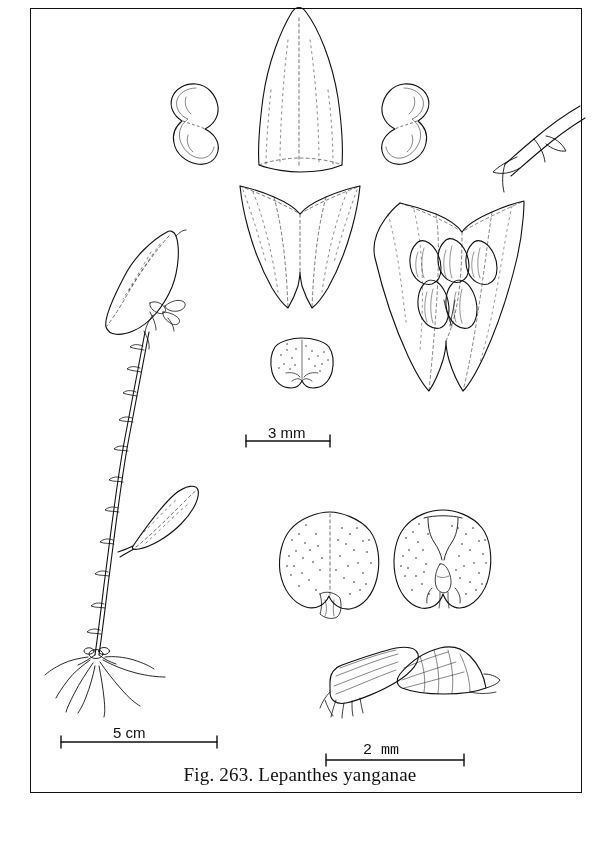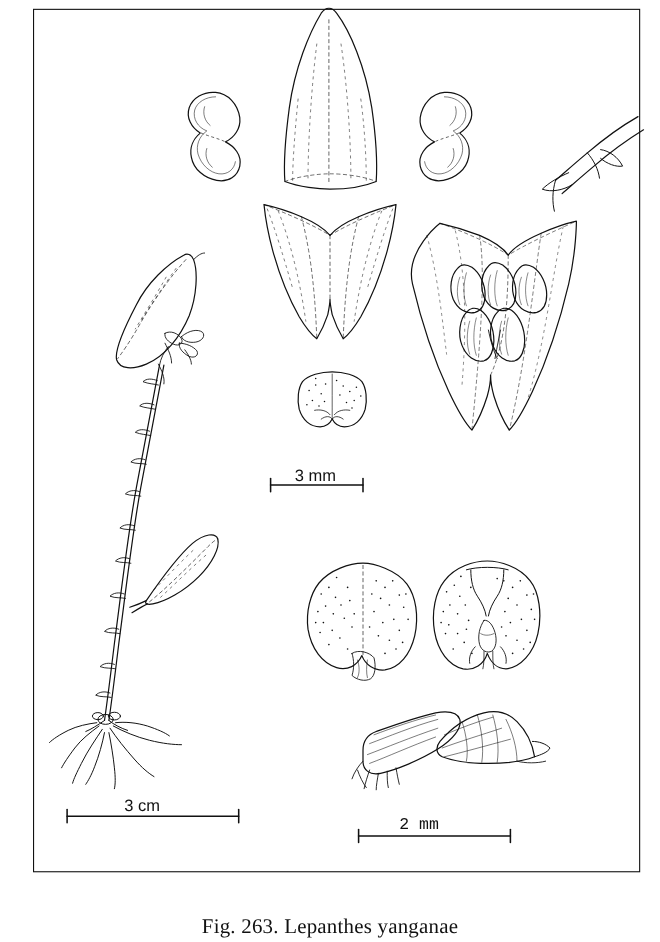--- a/index.html
+++ b/index.html
@@ -33,21 +33,21 @@
   }
   #figure-svg {
     position: absolute;
     left: 0; top: 0;
     width: 600px;
     height: 856px;
   }
   .caption {
     position: absolute;
     left: 0;
-    top: 832px;
+    top: 764px;
     width: 600px;
     text-align: center;
     font-size: 19px;
     letter-spacing: 0.2px;
   }
   .scale-label {
     position: absolute;
     font-family: "Liberation Sans", sans-serif;
     font-size: 15px;
     color: #111;
@@ -438,18 +438,18 @@
       </g>
       <g stroke-width="1.4">
         <path d="M326 760 L464 760"></path>
         <path d="M326 754 L326 766"></path>
         <path d="M464 754 L464 766"></path>
       </g>
     </g>
   </svg>
 
   <div class="scale-label" id="label-3mm">3 mm</div>
-  <div class="scale-label" id="label-5cm">3 cm</div>
+  <div class="scale-label" id="label-5cm">5 cm</div>
   <div class="scale-label" id="label-2mm">2 mm</div>
 
   <div class="caption">Fig. 263. Lepanthes yanganae</div>
 
 </div>
 
 </body></html>

